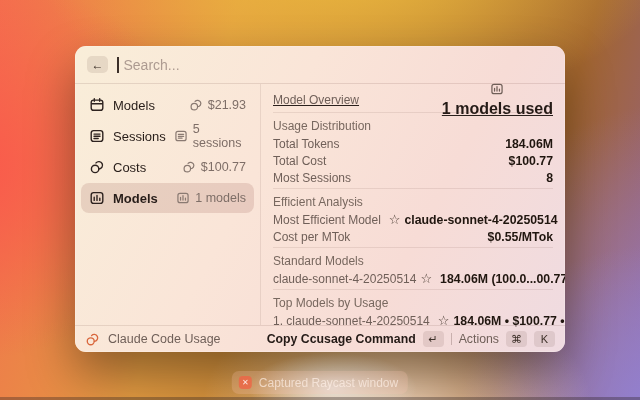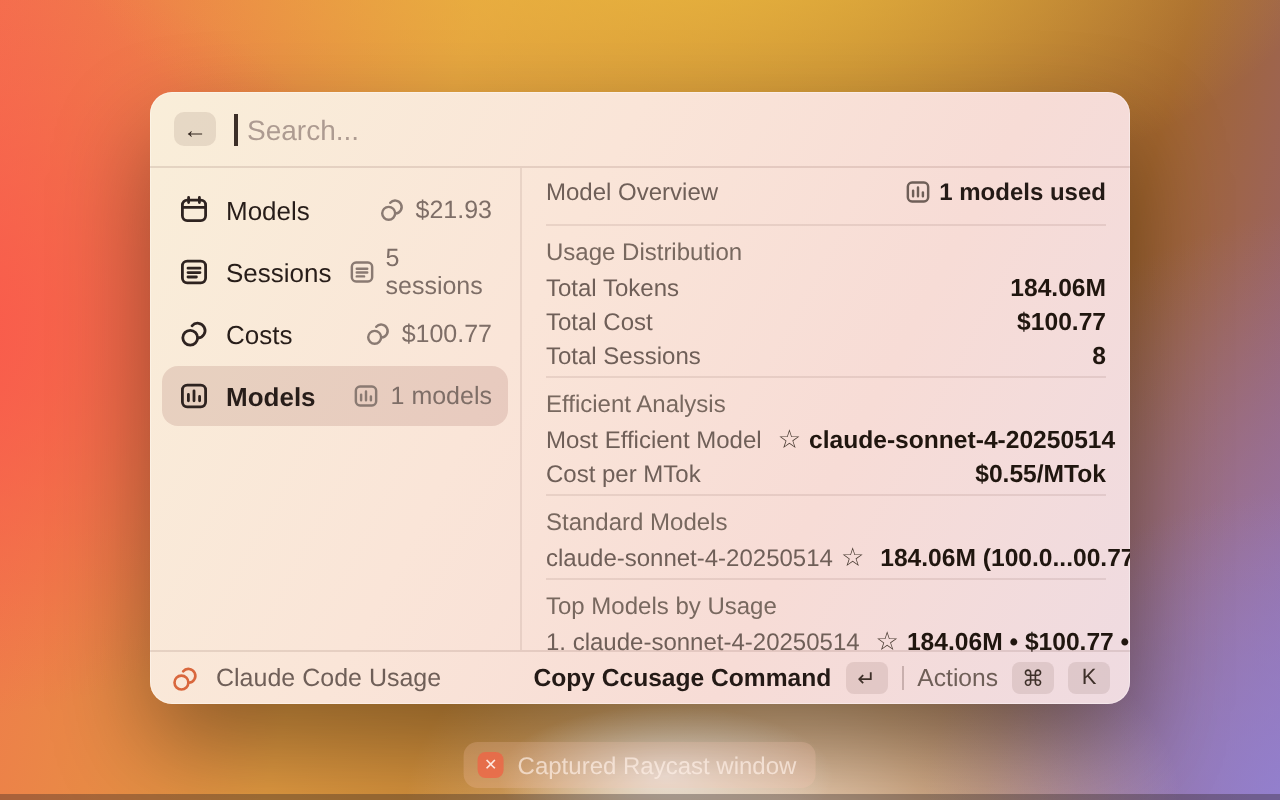--- a/index.html
+++ b/index.html
@@ -45,23 +45,23 @@
   .side-row{height:30px;border-radius:8px;display:flex;align-items:center;gap:8px;padding:0 8px;cursor:default;}
   .side-row.selected{background:rgba(130,50,45,0.14);text-align:right;}
   .side-row .main-icon{flex:none;width:16px;height:16px;color:#2e2320;}
   .side-label{font-size:13px;font-weight:500;color:#271d19;}
   .side-row.selected .side-label{font-weight:600;}
   .side-acc{margin-left:auto;display:flex;align-items:center;gap:5px;color:#7e6e67;font-size:12.5px;}
   .side-acc .acc-icon{flex:none;width:14px;height:14px;color:#8a7a72;}
 
   
   .detail{flex:1;min-width:0;padding:5px 12px 0;display:flex;flex-direction:column;}
-  .d-header{flex:none;height:21px;display:flex;align-items:flex-start;justify-content:space-between;}
+  .d-header{flex:none;height:21px;display:flex;align-items:center;justify-content:space-between;text-decoration:underline;}
   .d-title{font-size:12px;color:#6f5f58;}
-  .d-head-acc{display:flex;align-items:center;gap:4px;font-size:12px;font-weight:600;color:#241a16;}
+  .d-head-acc{display:flex;align-items:center;gap:4px;font-size:16px;font-weight:600;color:#241a16;flex-direction:column;}
   .d-head-acc .acc-icon{width:14px;height:14px;color:#6f5f58;}
   .d-div{flex:none;height:1px;background:rgba(90,50,40,0.10);margin:2px 0 3px;}
   .d-sec-title{flex:none;height:19px;display:flex;align-items:center;font-size:12px;color:#78685f;}
   .d-row{flex:none;height:17px;display:flex;align-items:center;justify-content:space-between;gap:8px;}
   .d-label{font-size:12px;color:#6f5f58;white-space:nowrap;display:flex;align-items:center;gap:4px;}
   .d-value{font-size:12.3px;font-weight:600;color:#20160f;white-space:nowrap;display:flex;align-items:center;gap:4px;}
   .star{font-size:13px;font-weight:400;color:#4a3c33;line-height:1;}
 
   
   .statusbar{flex:none;height:26px;border-top:1px solid rgba(90,50,40,0.12);
@@ -195,21 +195,21 @@
       <div class="d-sec-title">Usage Distribution</div>
       <div class="d-row">
         <span class="d-label">Total Tokens</span>
         <span class="d-value">184.06M</span>
       </div>
       <div class="d-row">
         <span class="d-label">Total Cost</span>
         <span class="d-value">$100.77</span>
       </div>
       <div class="d-row">
-        <span class="d-label">Total Sessions</span>
+        <span class="d-label">Most Sessions</span>
         <span class="d-value">8</span>
       </div>
       <div class="d-div"></div>
 
       <div class="d-sec-title">Efficient Analysis</div>
       <div class="d-row">
         <span class="d-label">Most Efficient Model</span>
         <span class="d-value">
           <span class="star">☆</span>
           <span>claude-sonnet-4-20250514</span>

